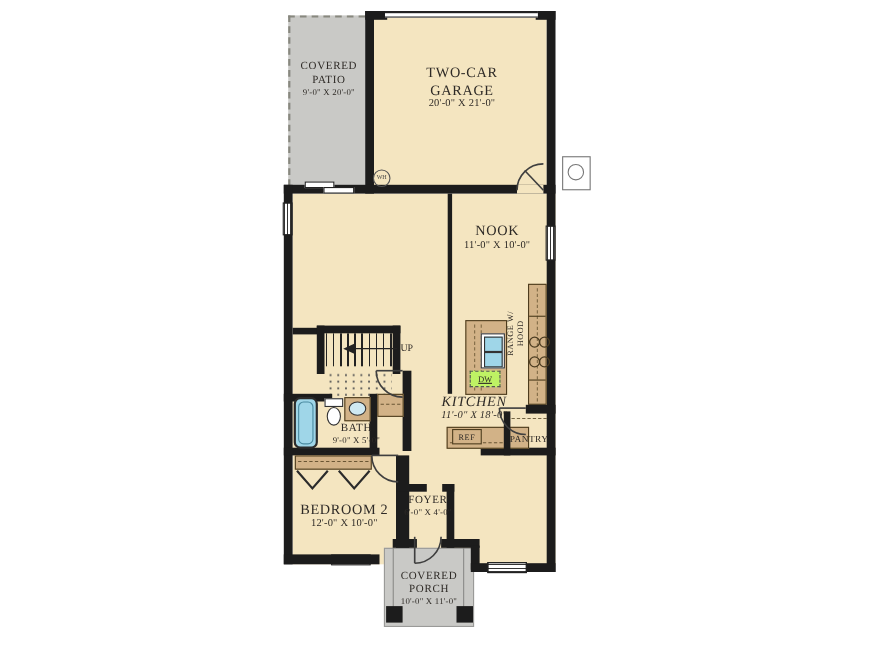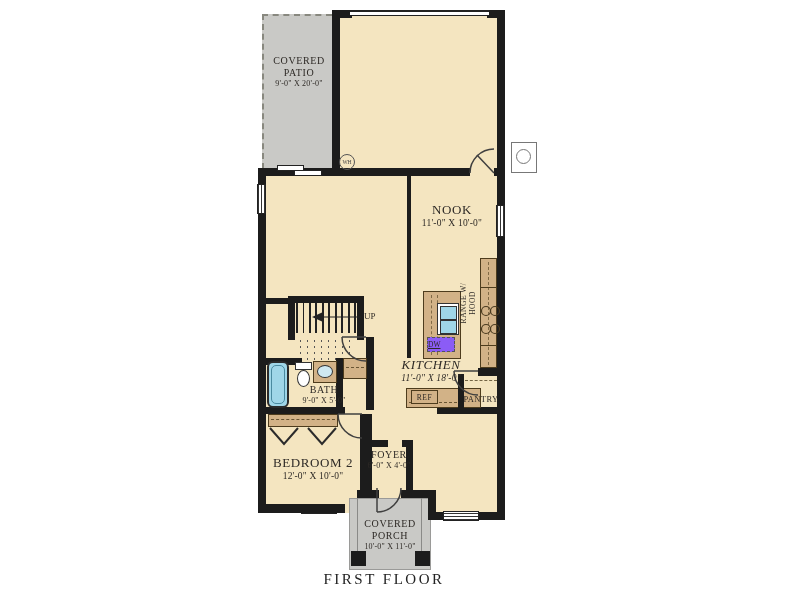--- a/index.html
+++ b/index.html
@@ -101,21 +101,21 @@
   <div class="win h" style="left:443px;top:511px;width:36px;height:10px;"></div>
 
   <div class="counter" style="left:423px;top:291px;width:38px;height:68px;">
     <div class="dashv" style="left:7px;top:3px;height:60px;"></div>
     <div class="dashv" style="left:13px;top:3px;height:60px;"></div>
   </div>
   <div class="abs" style="left:437px;top:303px;width:22px;height:32px;background:#fff;border:1px solid #333;box-sizing:border-box;">
     <div class="abs" style="left:2px;top:2px;width:15px;height:12px;background:#9fd6e8;border:1px solid #333;"></div>
     <div class="abs" style="left:2px;top:16px;width:15px;height:12px;background:#9fd6e8;border:1px solid #333;"></div>
   </div>
-  <div class="abs" style="left:427px;top:337px;width:28px;height:15px;background:#8b5cf6;border:1px dashed #555;box-sizing:border-box;font-size:7.5px;line-height:14px;text-decoration:underline;">DW</div>
+  <div class="abs" style="left:427px;top:337px;width:28px;height:15px;background:#bef264;border:1px dashed #555;box-sizing:border-box;font-size:7.5px;text-align:center;line-height:14px;text-decoration:underline;">DW</div>
   <div class="counter" style="left:480px;top:258px;width:17px;height:110px;">
     <div class="dashv" style="left:7px;top:3px;height:103px;"></div>
     <div class="abs" style="left:0;top:28px;width:100%;height:1px;background:#4d3c1d;"></div>
     <div class="abs" style="left:0;top:86px;width:100%;height:1px;background:#4d3c1d;"></div>
   </div>
   <div class="abs" style="left:424px;top:293px;width:90px;height:20px;transform:rotate(-90deg);text-align:center;font-size:7.5px;line-height:1.25;letter-spacing:.5px;">
     <span style="display:block;">RANGE W/</span>
     <span style="display:block;">HOOD</span>
   </div>
 
@@ -165,20 +165,25 @@
       <circle cx="486" cy="329" r="4.5"></circle>
       <circle cx="495" cy="329" r="4.5"></circle>
     </g>
   </svg>
 
   <div class="lbl sm" style="left:299px;top:55px;">
     <span class="nm">COVERED</span>
     <span class="nm">PATIO</span>
     <span class="dm">9'-0" X 20'-0"</span>
   </div>
+  <div class="lbl" style="left:420px;top:58px;">
+    <span class="nm">TWO-CAR</span>
+    <span class="nm">GARAGE</span>
+    <span class="dm">20'-0" X 21'-0"</span>
+  </div>
   <div class="lbl" style="left:452px;top:202px;">
     <span class="nm">NOOK</span>
     <span class="dm">11'-0" X 10'-0"</span>
   </div>
   <div class="lbl" style="left:431px;top:357px;font-style:italic;">
     <span class="nm">KITCHEN</span>
     <span class="dm">11'-0" X 18'-0"</span>
   </div>
   <div class="lbl sm" style="left:324px;top:384px;">
     <span class="nm">BATH</span>
@@ -191,14 +196,13 @@
   <div class="lbl sm" style="left:389px;top:449px;">
     <span class="nm">FOYER</span>
     <span class="dm">6'-0" X 4'-0"</span>
   </div>
   <div class="lbl sm" style="left:390px;top:518px;">
     <span class="nm">COVERED</span>
     <span class="nm">PORCH</span>
     <span class="dm">10'-0" X 11'-0"</span>
   </div>
 
-  <div class="title" style="left:384px;top:571px;">FIRST FLOOR</div>
 </div>
 
 </body></html>

